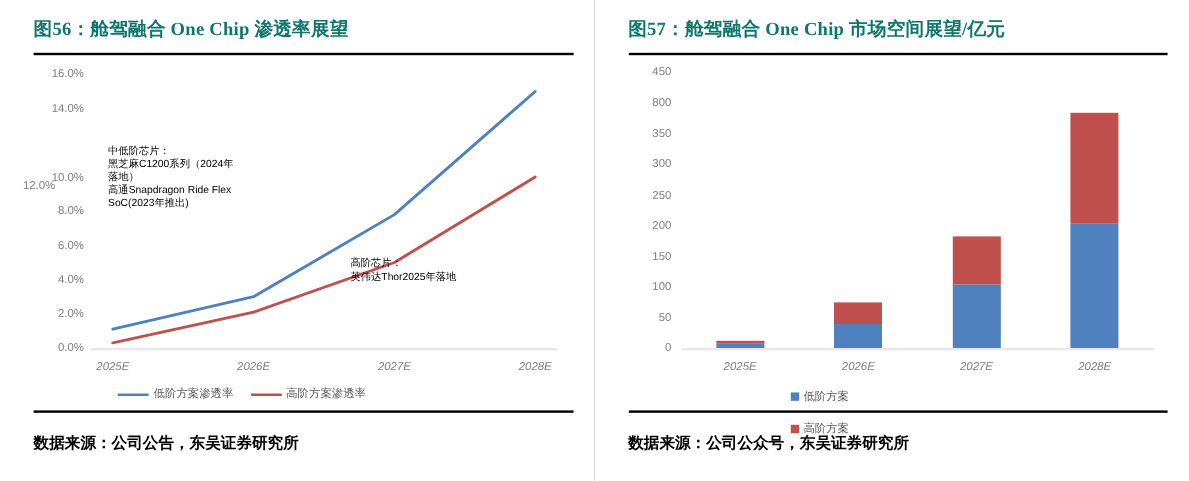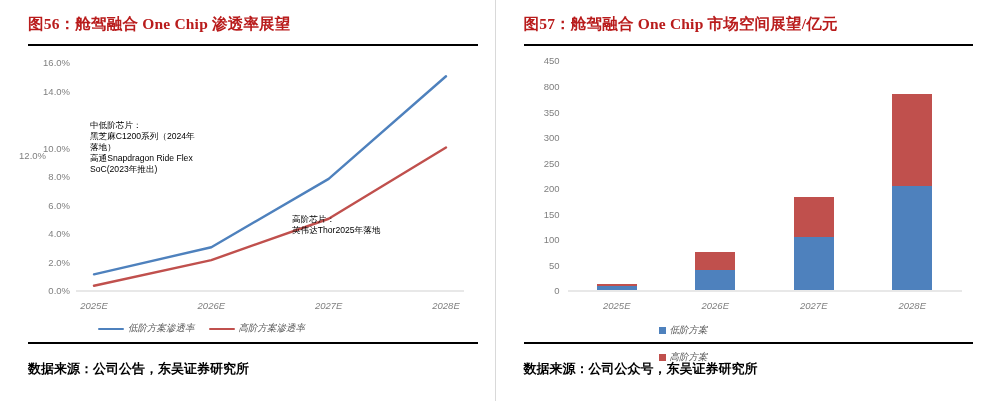--- a/index.html
+++ b/index.html
@@ -36,21 +36,21 @@
     width: 1px;
     height: 401px;
     background: #d9d9d9;
   }
 
   
   .fig-title {
     font-family: "Liberation Serif", serif;
     font-weight: bold;
     font-size: 15.5px;
-    color: #b91c1c;
+    color: #0f766e;
     letter-spacing: 0.2px;
     padding-top: 14px;
     white-space: nowrap;
   }
   .rule-top {
     margin-top: 9px;
     height: 2.4px;
     background: #000;
   }
   .rule-bottom {
@@ -119,21 +119,20 @@
 
   
   .legend {
     position: absolute;
     display: flex;
     align-items: center;
     gap: 14px;
     font-size: 9.5px;
     color: #595959;
     font-family: "Liberation Sans", sans-serif;
-    font-style: italic;
   }
   .lg-item { display: flex; align-items: center; gap: 4px; white-space: nowrap; }
   .lg-line { width: 26px; height: 2.6px; border-radius: 1px; }
   .lg-sq   { width: 7px; height: 7px; }
 
   
   .bar-seg { position: absolute; }
 </style>
 </head>
 <body>

